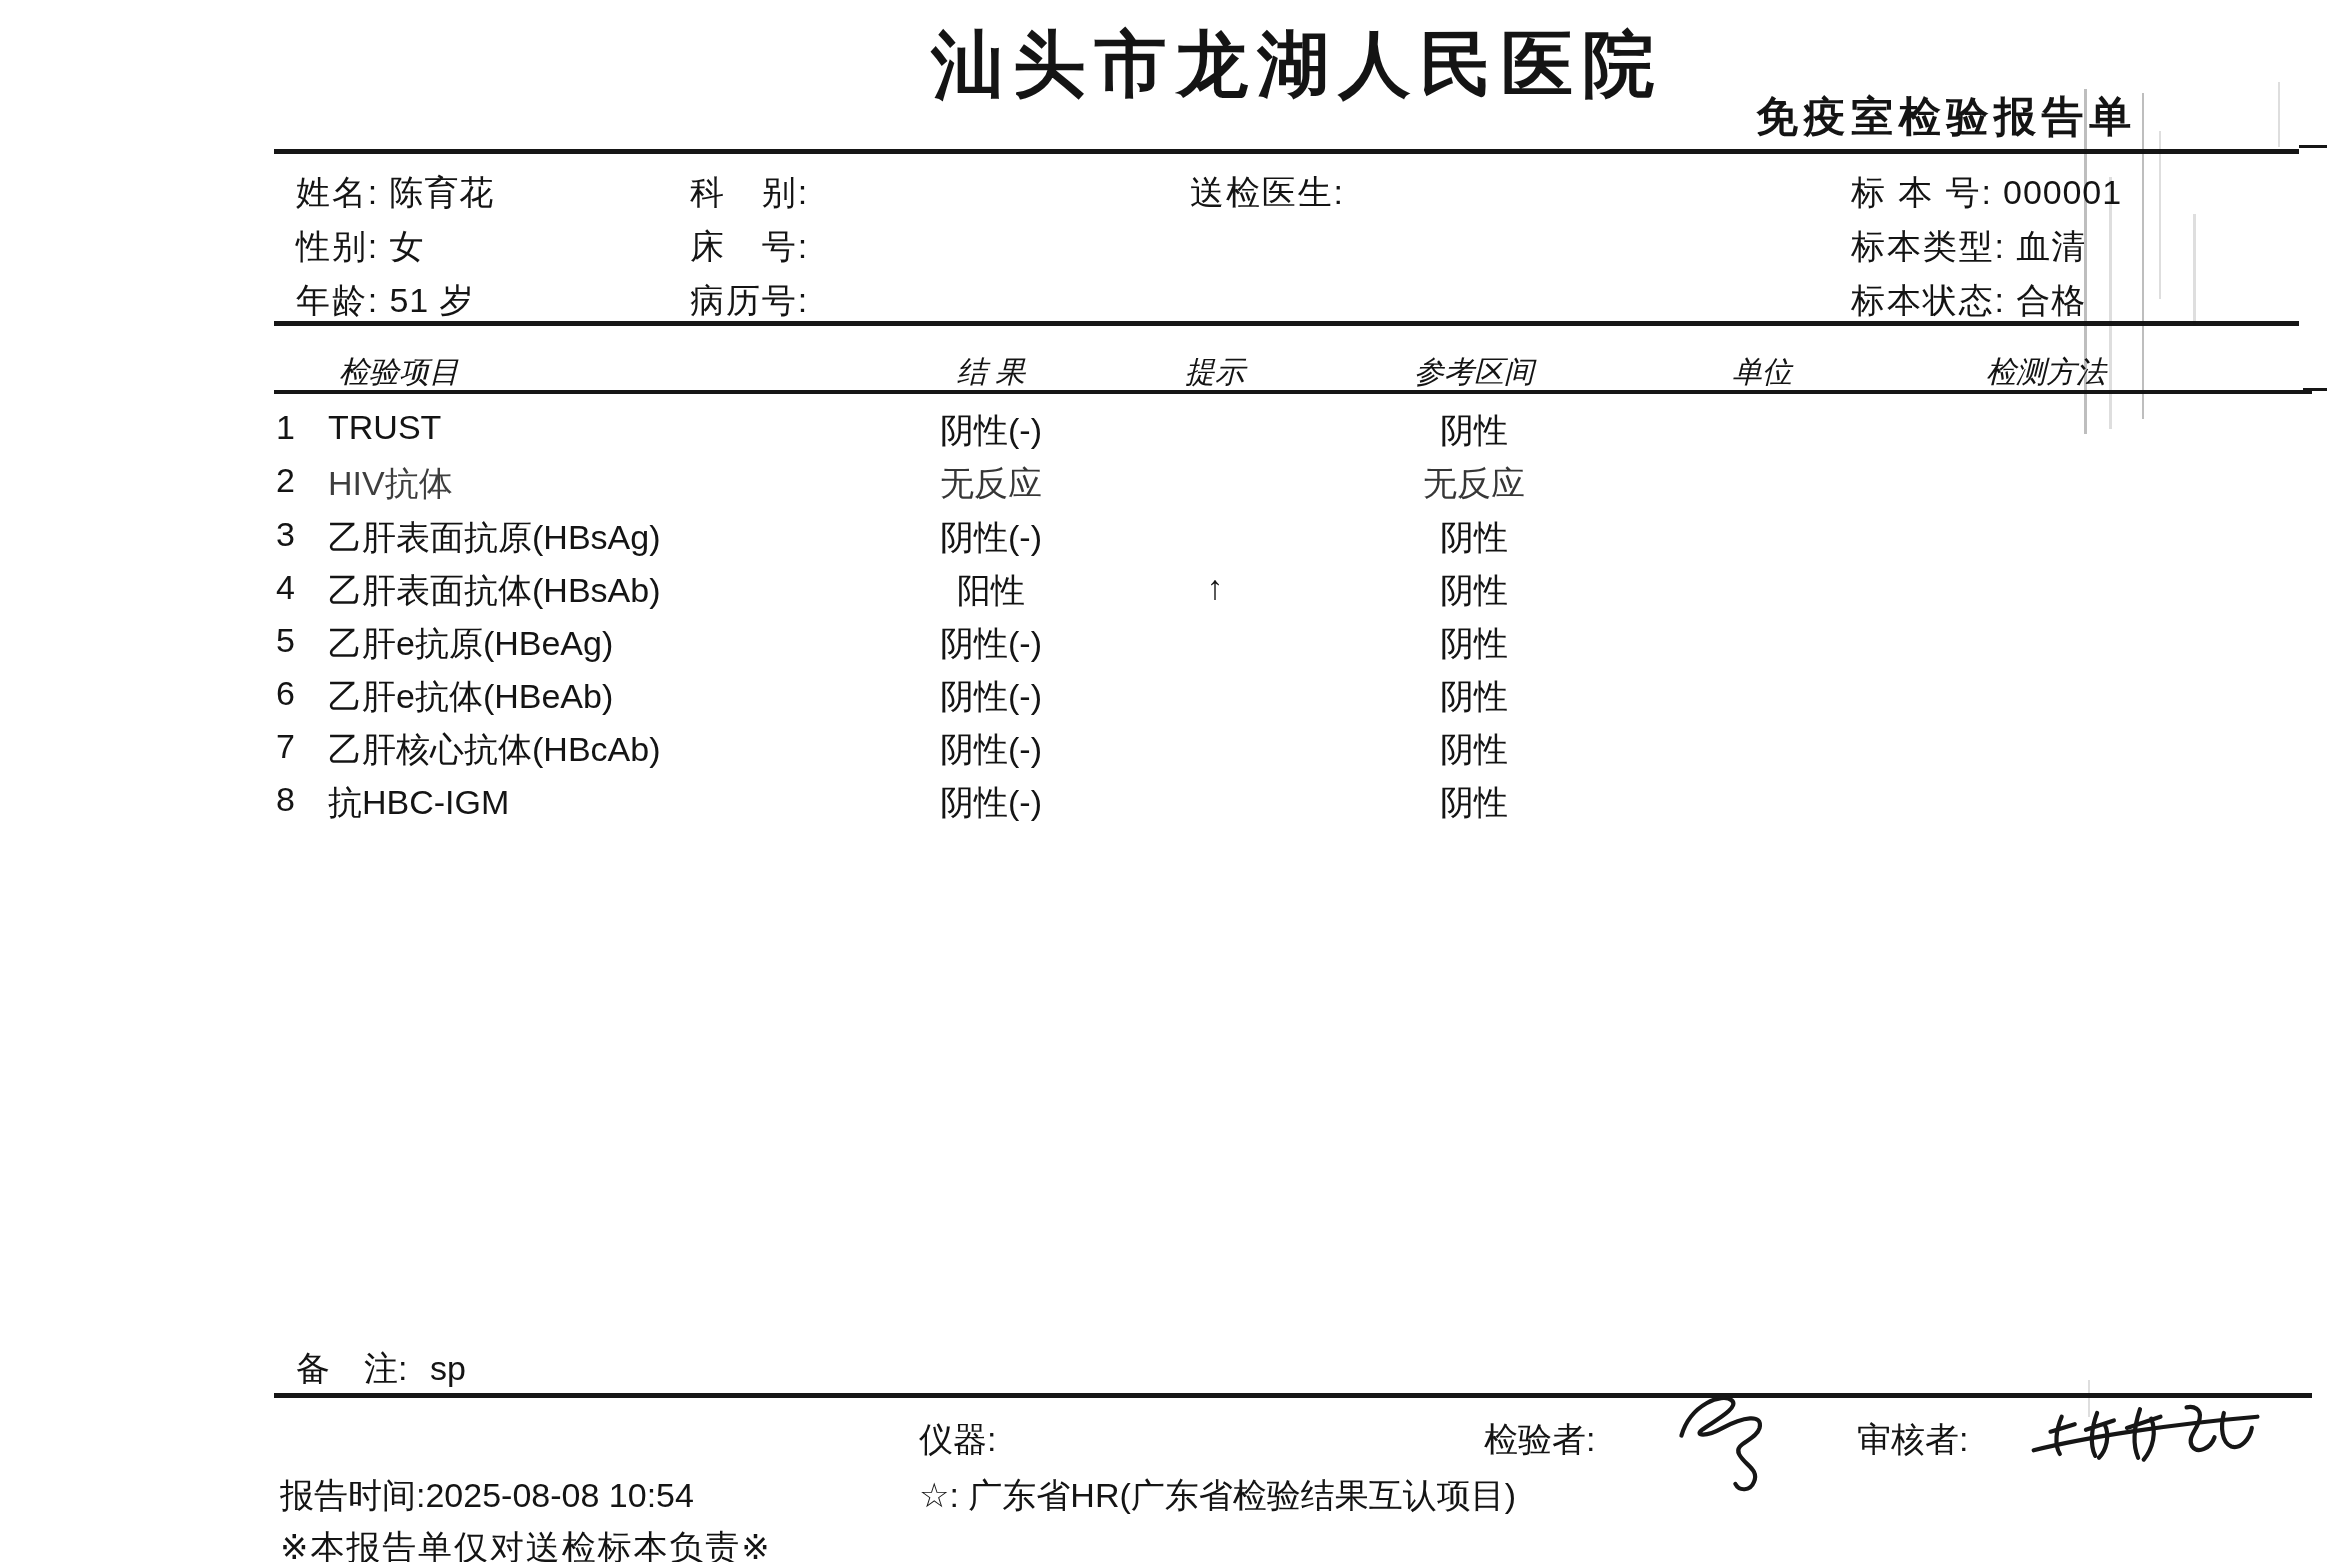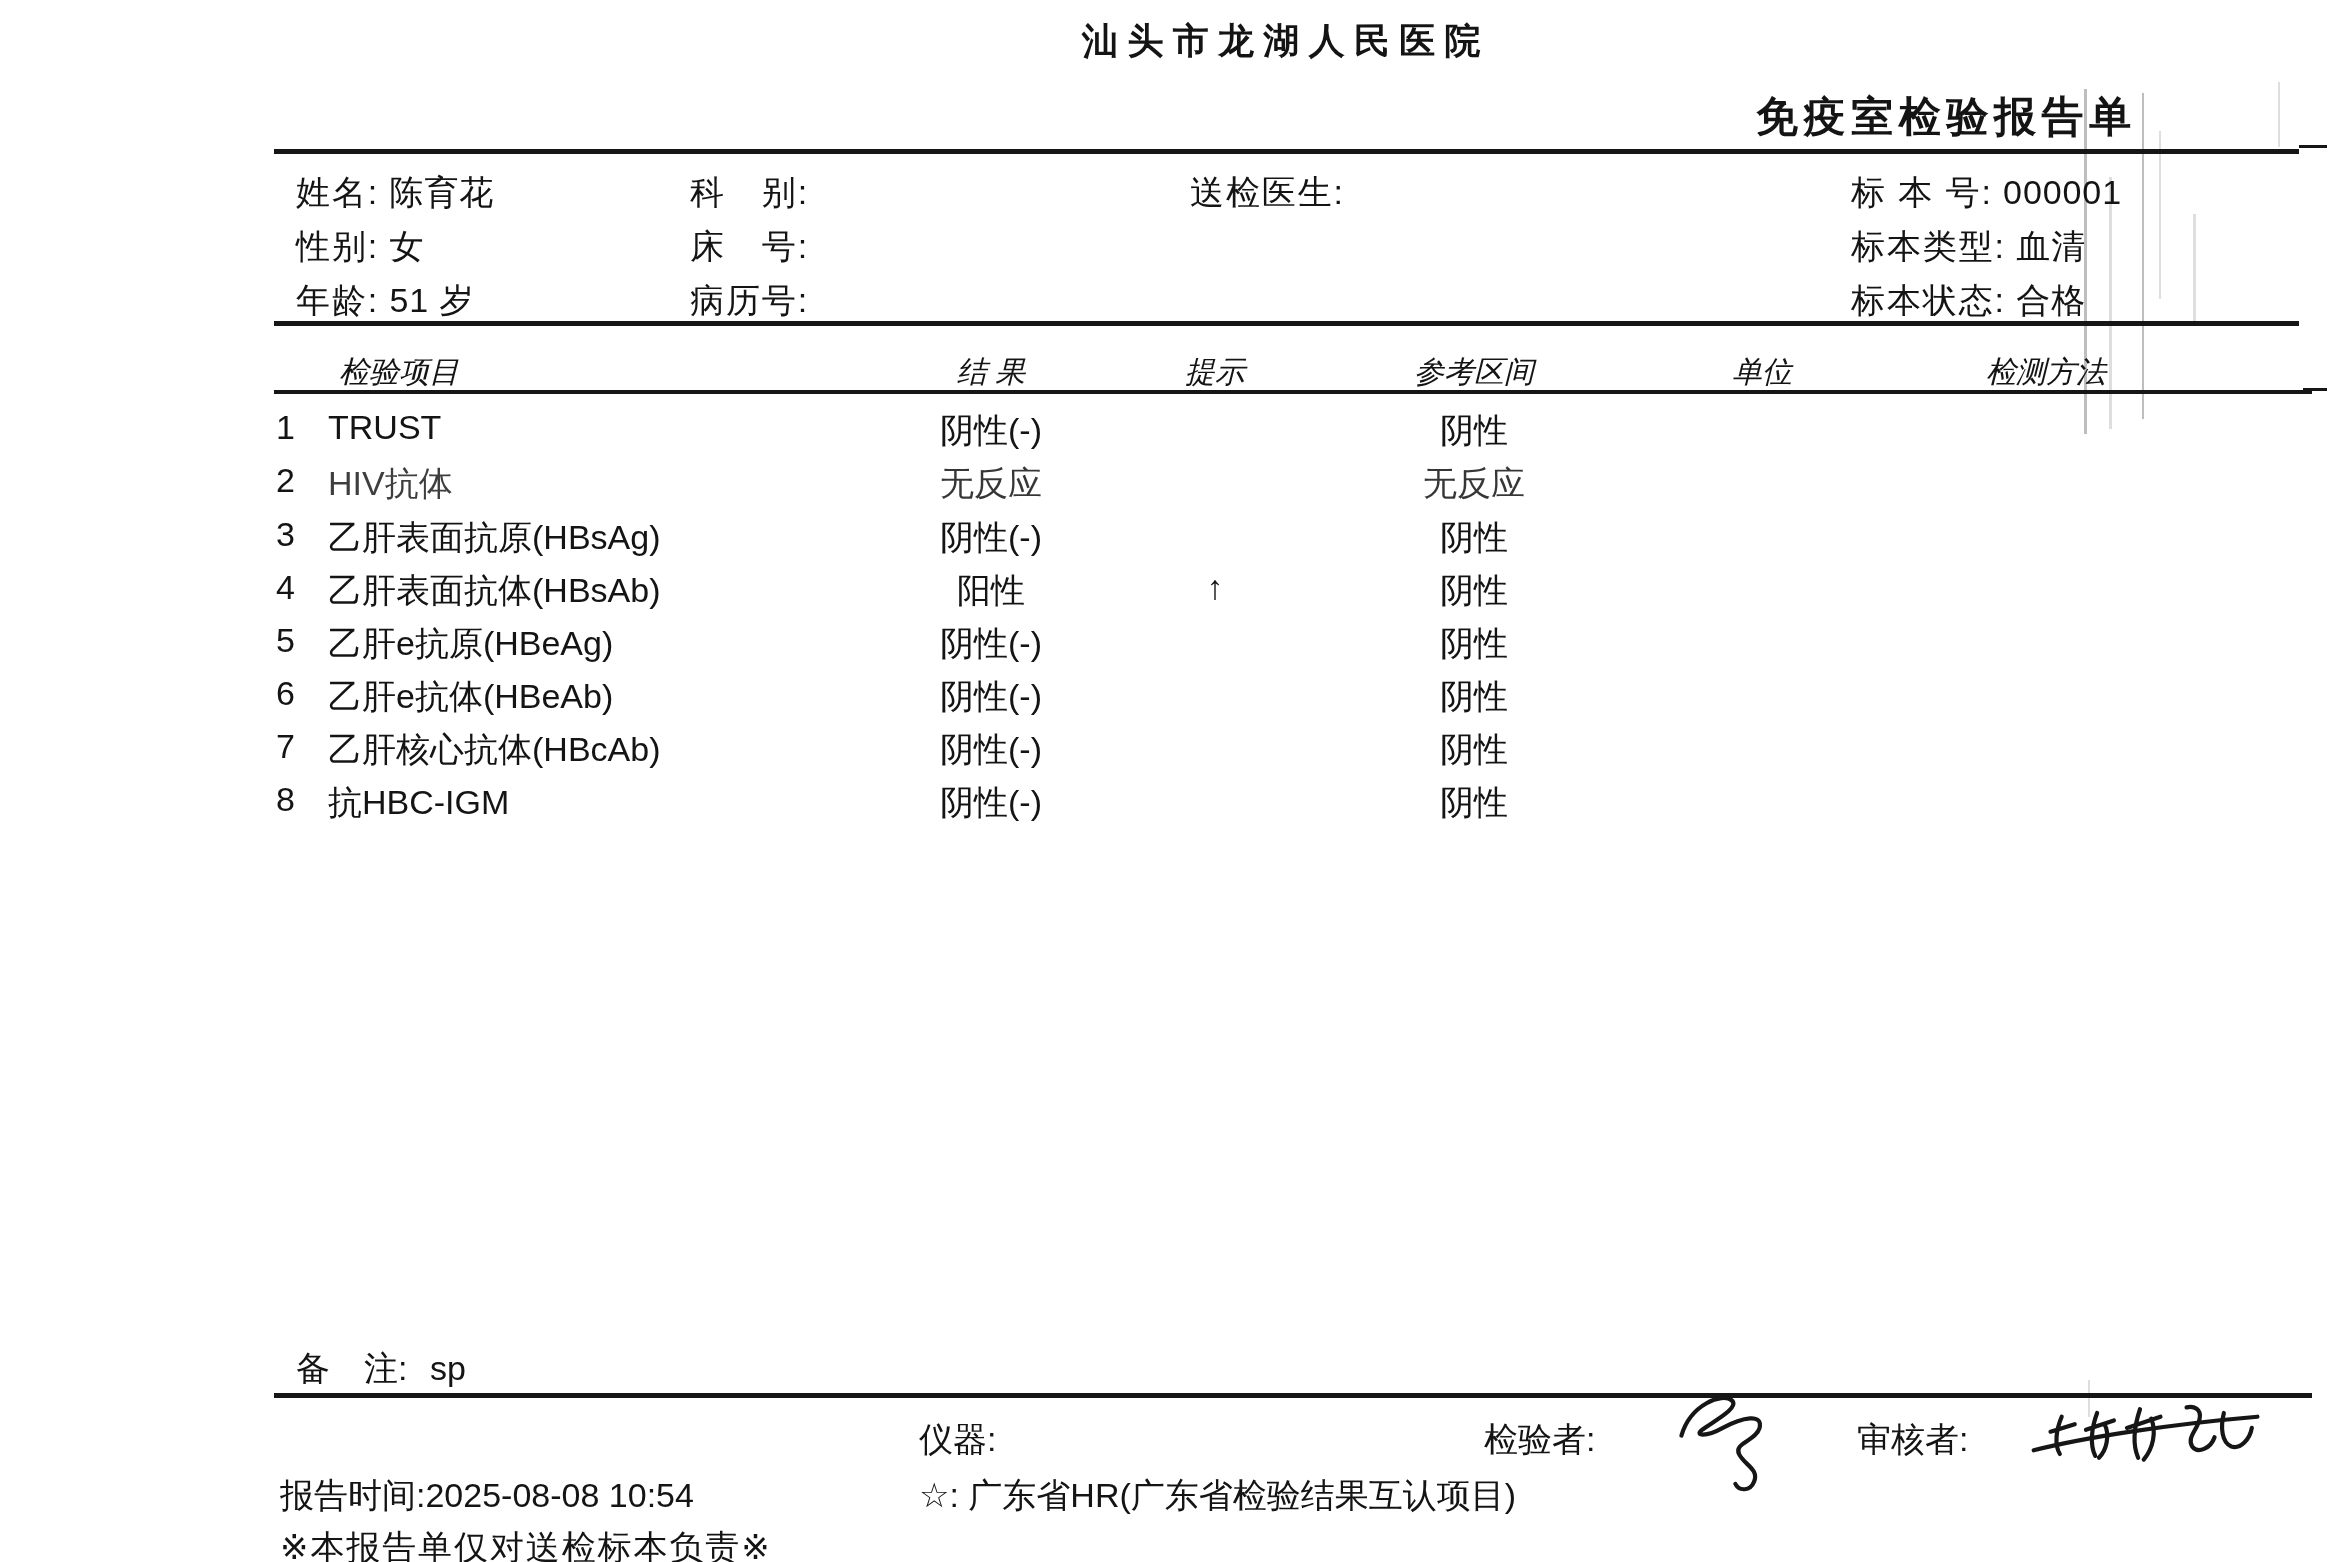--- a/index.html
+++ b/index.html
@@ -5,22 +5,22 @@
   html,body{margin:0;padding:0;background:#ffffff;}
   body{
     width:2334px;height:1562px;position:relative;overflow:hidden;
     font-family:"Liberation Sans","DejaVu Sans",sans-serif;
     color:#141414;
     -webkit-font-smoothing:antialiased;
   }
   .page{position:absolute;inset:0;background:#fff;}
   .abs{position:absolute;white-space:nowrap;}
   .hospital{
-    left:932px;top:17px;width:708px;text-align:center;
-    font-size:36px;font-weight:700;letter-spacing:9.3px;
+    left:932px;top:17px;width:708px;
+    font-size:72px;font-weight:700;letter-spacing:9.3px;
   }
   .subtitle{
     left:1756px;top:89px;font-size:42px;font-weight:700;letter-spacing:5.6px;
   }
   .rule{position:absolute;background:#161616;}
   .rule-1{left:274px;top:149px;width:2025px;height:4.7px;}
   .rule-2{left:274px;top:321px;width:2025px;height:4.7px;}
   .rule-3{left:274px;top:390px;width:2038px;height:3.7px;}
   .rule-4{left:274px;top:1393px;width:2038px;height:4.7px;}
   .info{font-size:34px;letter-spacing:0.9px;}

